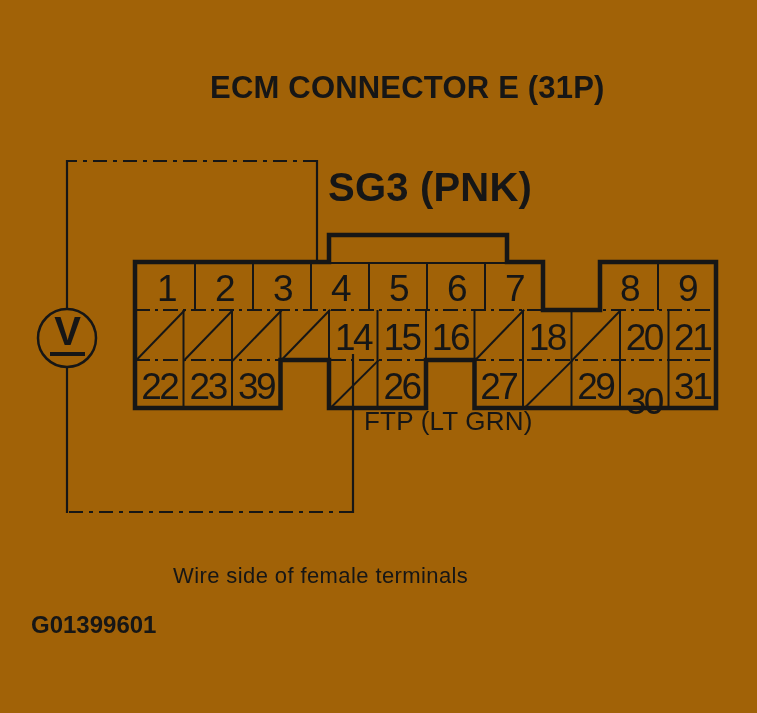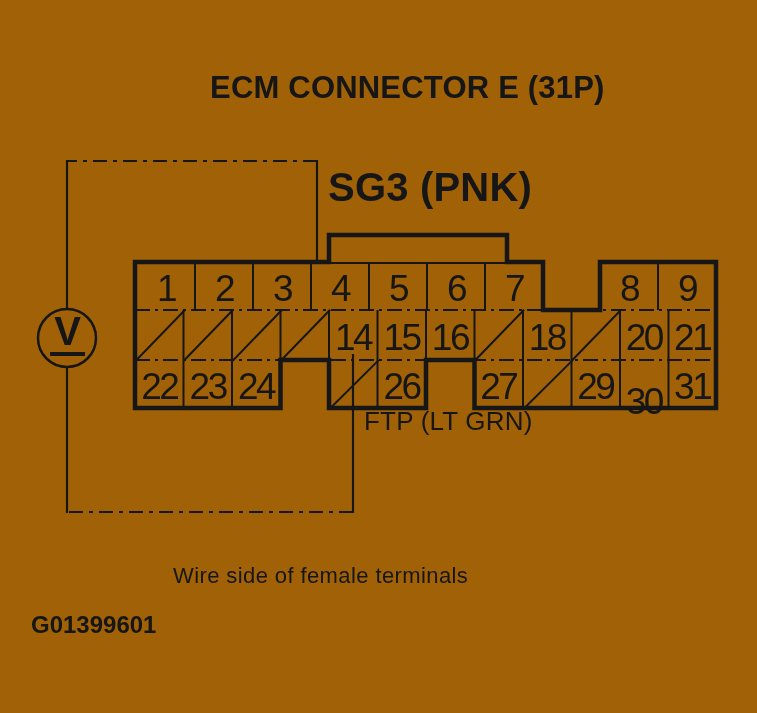--- a/index.html
+++ b/index.html
@@ -157,21 +157,21 @@
       <div class="cell" style="left: 667.95px; top: 310px; width: 48.45px; height: 50px;">
         <span class="pin">21</span>
       </div>
       <div class="cell" style="left: 135px; top: 360px; width: 48.45px; height: 48px;">
         <span class="pin">22</span>
       </div>
       <div class="cell" style="left: 183.45px; top: 360px; width: 48.45px; height: 48px;">
         <span class="pin">23</span>
       </div>
       <div class="cell" style="left: 231.9px; top: 360px; width: 48.45px; height: 48px;">
-        <span class="pin">24</span>
+        <span class="pin">39</span>
       </div>
       <div class="cell" style="left: 328.8px; top: 360px; width: 48.45px; height: 48px;">
         <div class="slash" style="width: 69.2012px; transform: rotate(-44.7327deg);"></div>
       </div>
       <div class="cell" style="left: 377.25px; top: 360px; width: 48.45px; height: 48px;">
         <span class="pin">26</span>
       </div>
       <div class="cell" style="left: 474.15px; top: 360px; width: 48.45px; height: 48px;">
         <span class="pin">27</span>
       </div>

